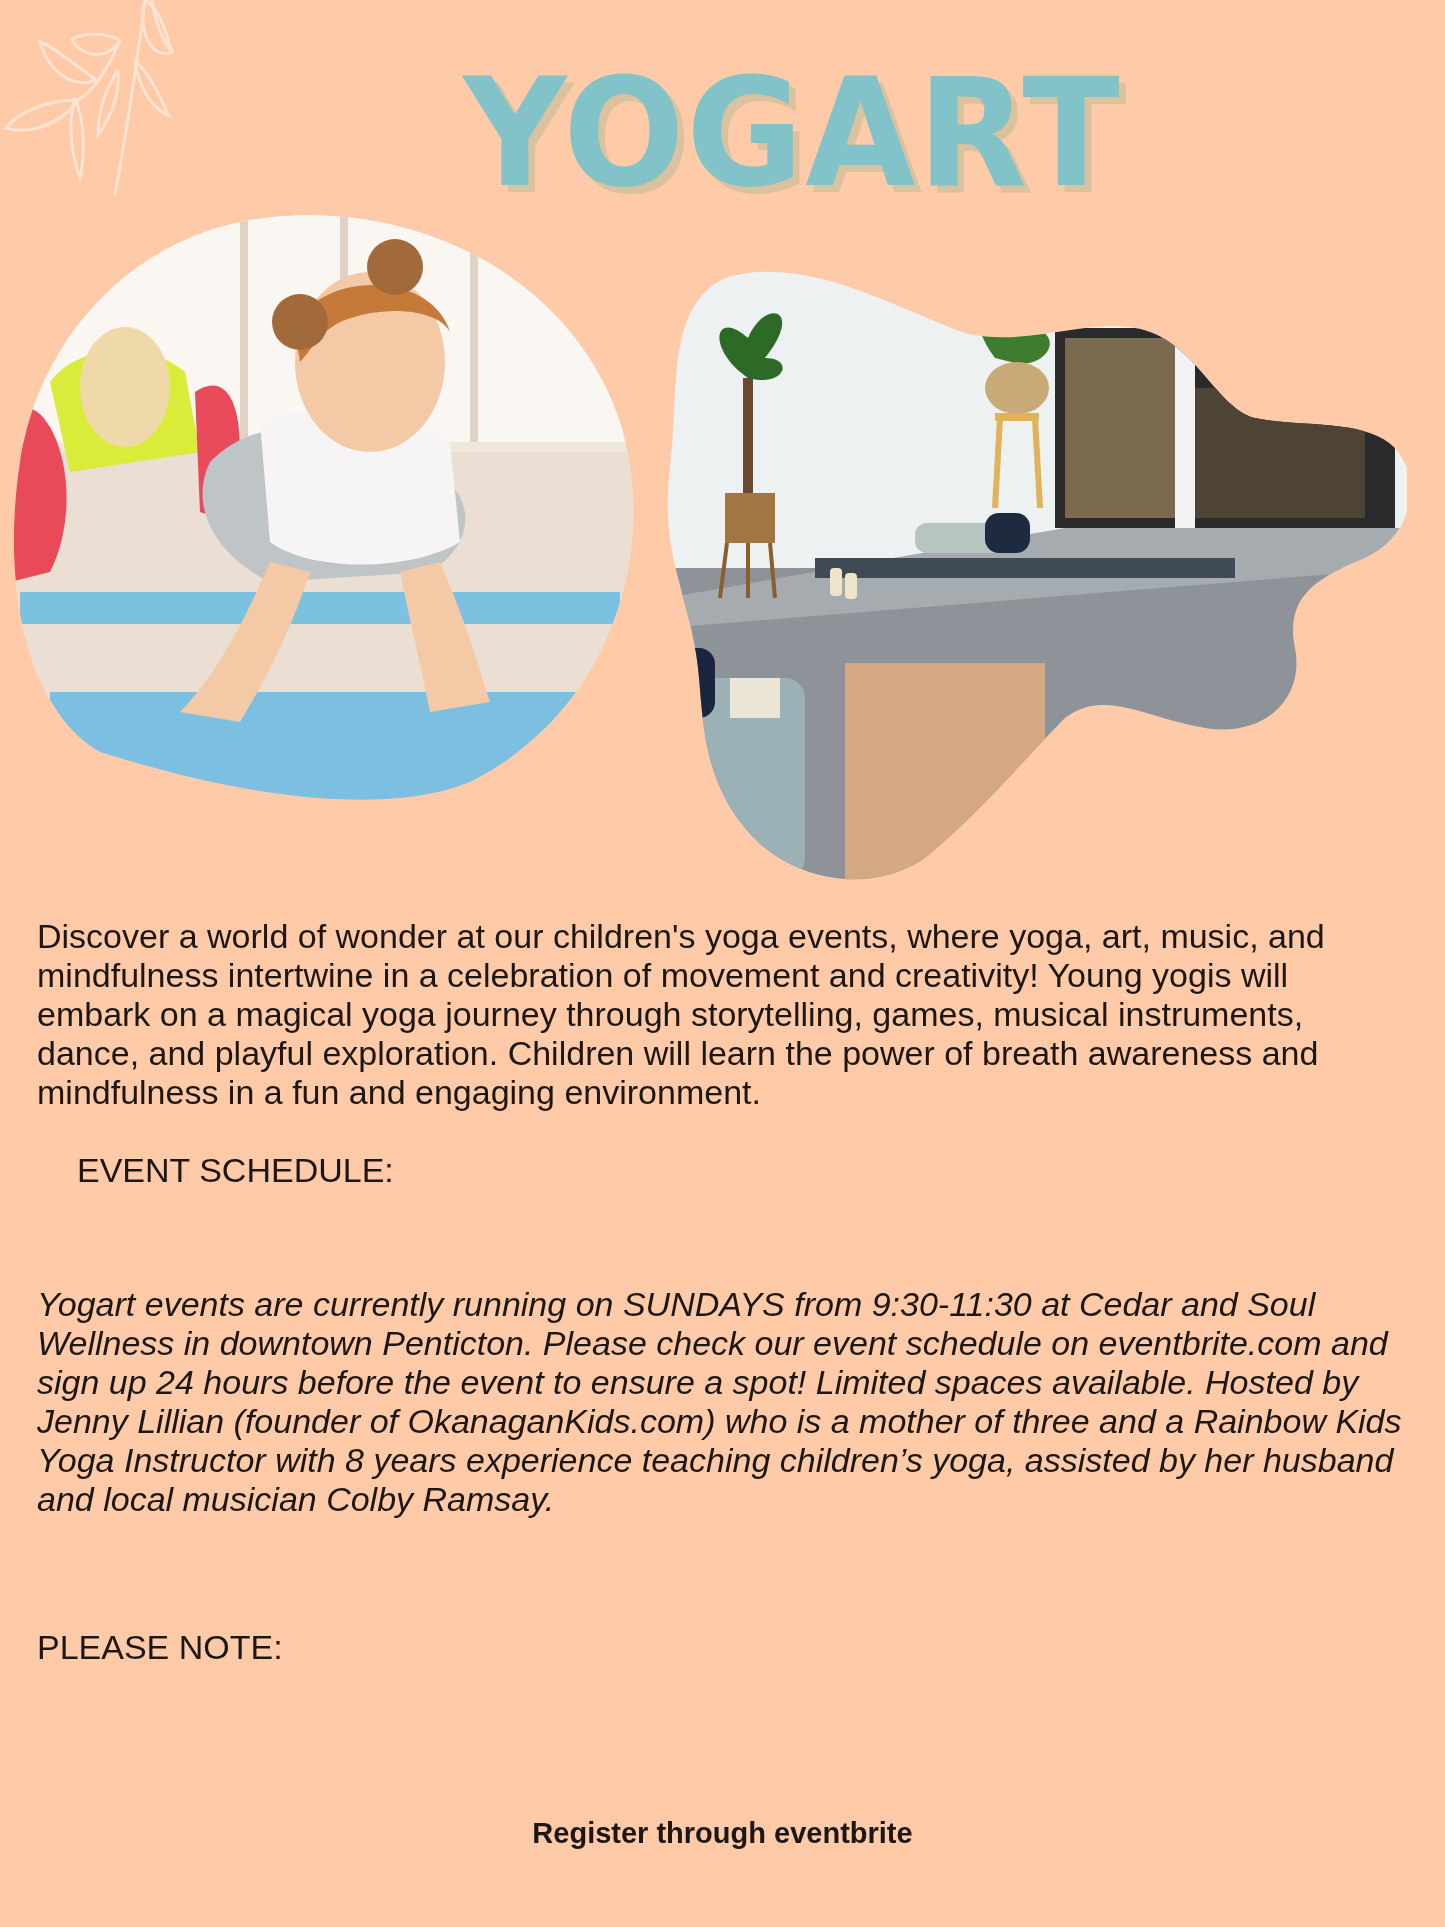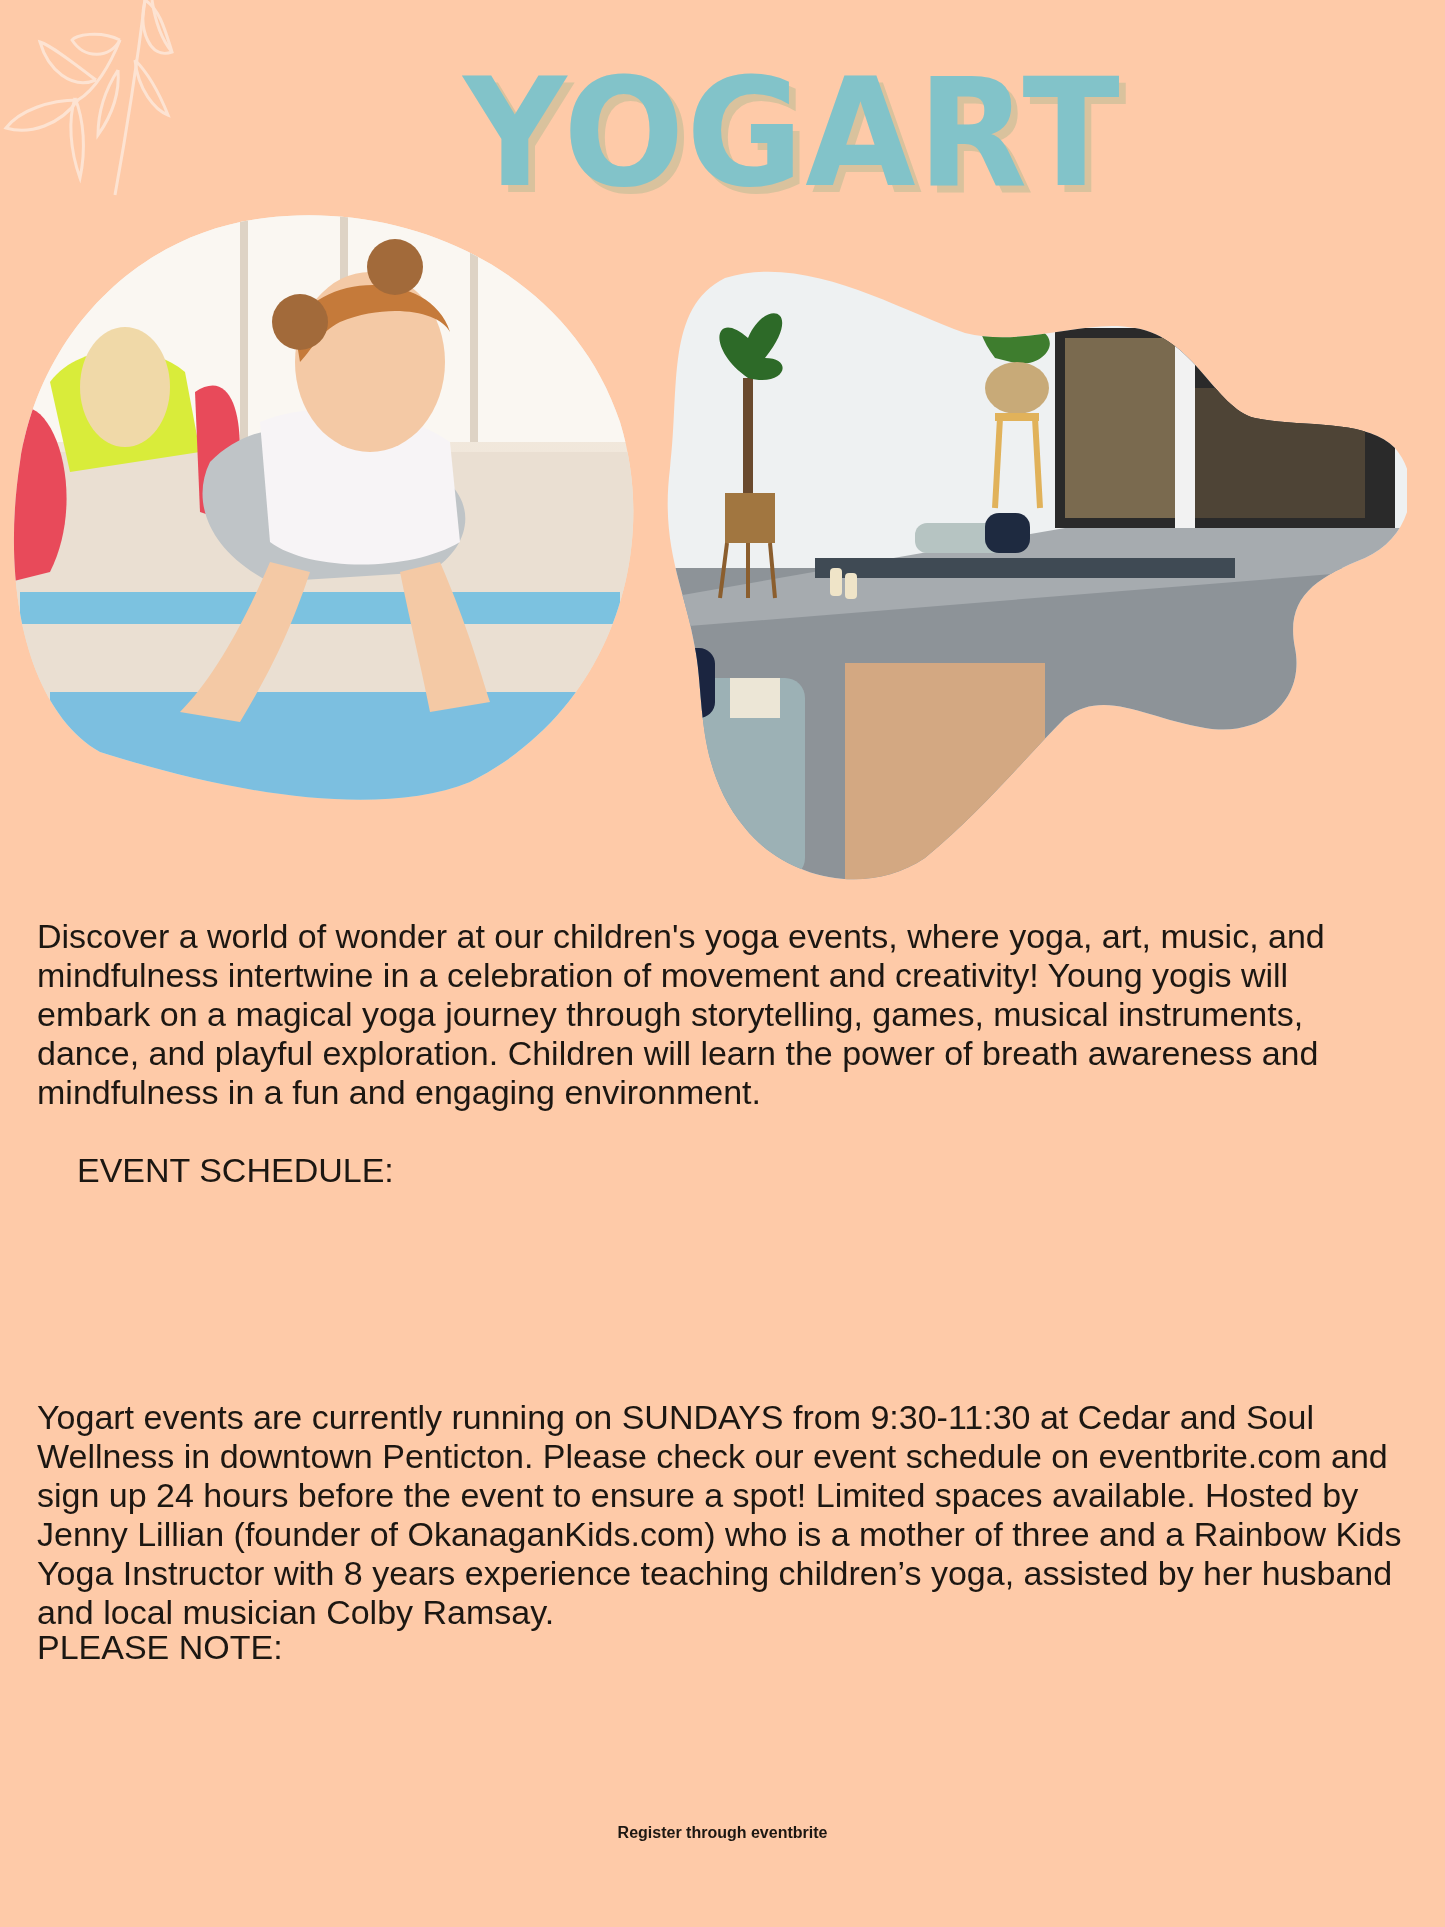--- a/index.html
+++ b/index.html
@@ -21,30 +21,30 @@
   }
   .photo { position: absolute; }
   .photo-1 { left: 10px; top: 212px; width: 630px; height: 588px; }
   .photo-2 { left: 665px; top: 268px; width: 742px; height: 615px; }
   .body-text {
     position: absolute; left: 37px; right: 40px;
     font-size: 34px; line-height: 39px;
   }
   .intro { top: 917px; }
   .schedule { top: 1151px; }
-  .details { top: 1398px; }
+  .details { top: 1285px; font-style: italic; }
   .notes { top: 1628px; }
   .heading-line { margin: 0; }
   .schedule .heading-line { padding-left: 8px; margin-left: 32px; }
   ul { margin: 0; padding-left: 46px; }
   li { margin: 0; }
   li::marker { font-size: 22px; }
   .footer {
     position: absolute; left: 0; right: 0; top: 1813px; text-align: center;
-    font-weight: bold; font-size: 16px; line-height: 40px;
+    font-weight: bold; font-size: 29px; line-height: 40px;
   }
 </style>
 </head>
 <body>
 
 <svg class="leaf" viewBox="0 0 360 200" fill="none" stroke="#fde3d2" stroke-width="3">
   <path d="M115 195 C125 140 135 80 145 0"></path>
   <path d="M145 0 C138 30 150 60 172 52 C165 30 160 10 145 0"></path>
   <path d="M120 40 C110 65 95 90 78 100"></path>
   <path d="M120 40 C100 30 75 35 72 40 C85 60 110 58 120 40"></path>

